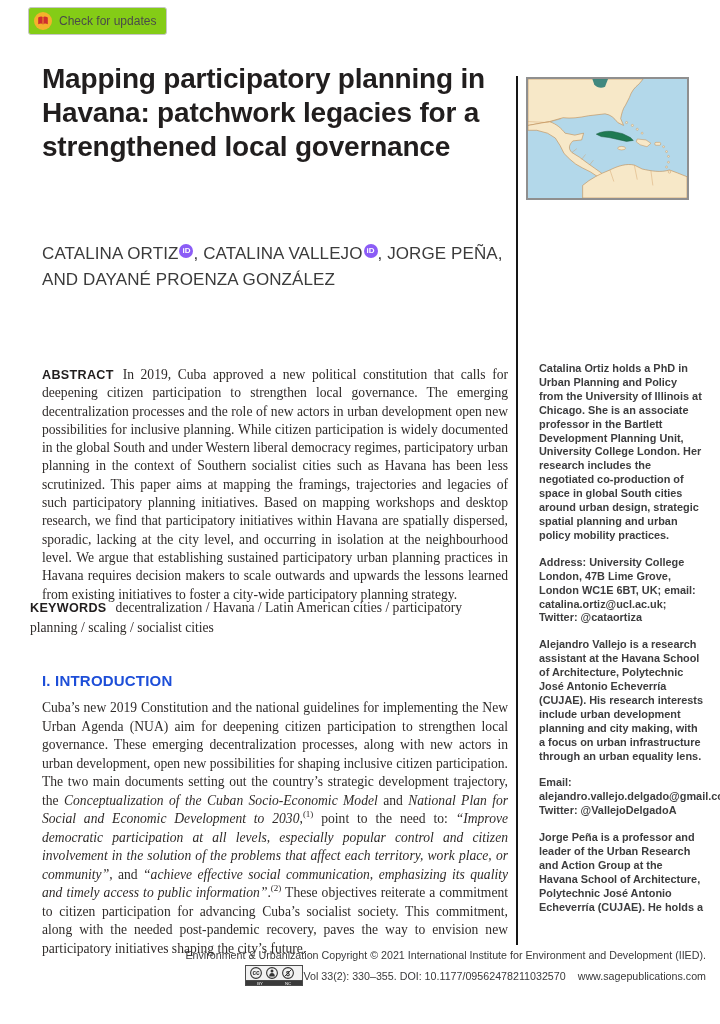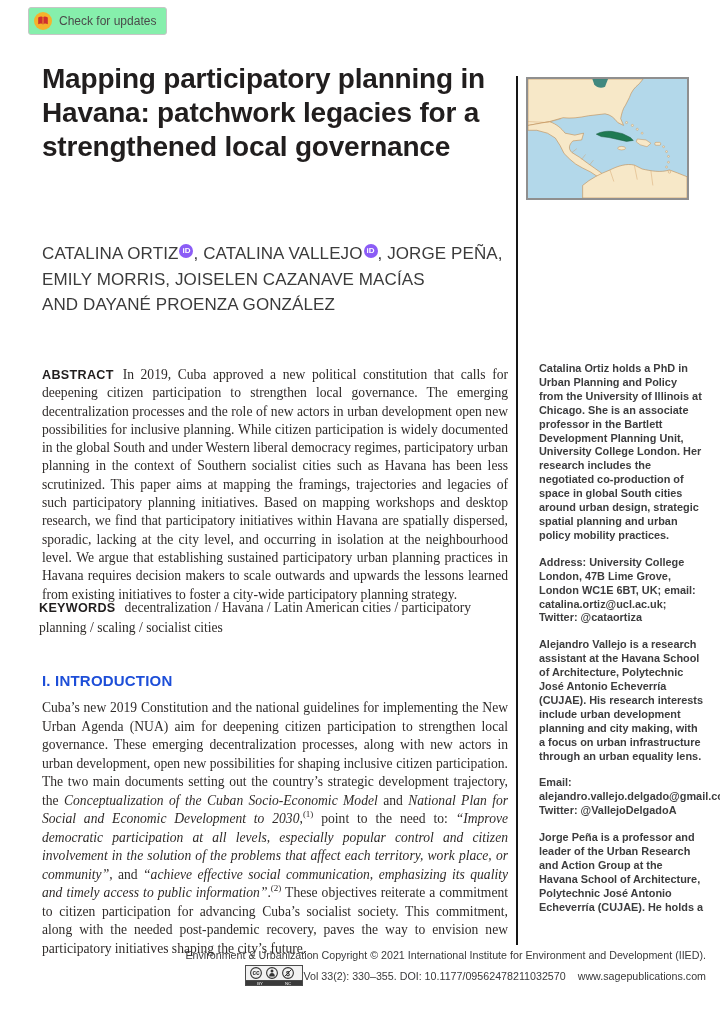--- a/index.html
+++ b/index.html
@@ -5,21 +5,21 @@
   html,body { margin:0; padding:0; background:#ffffff; }
   #page {
     position:relative; width:720px; height:1024px; background:#ffffff;
     font-family:"Liberation Sans", sans-serif; color:#2f2b29; overflow:hidden;
   }
 
   
   .check-badge {
     position:absolute; left:28px; top:7px; height:26px;
     display:inline-flex; align-items:center; gap:6px;
-    background:#86efac; border:1px solid #c6c6c6; border-radius:3px;
+    background:#84cc16; border:1px solid #c6c6c6; border-radius:3px;
     padding:0 10px 0 4px; font-size:12px; color:#4a4a4a; cursor:pointer;
   }
 
   
   .title {
     position:absolute; left:42px; top:62px; width:486px;
     font-size:28px; font-weight:700; line-height:34px; color:#211e1e;
     letter-spacing:-0.2px;
   }
 
@@ -45,21 +45,21 @@
     margin:16px 0 0 1px; cursor:pointer;
   }
 
   
   .serifblock { font-family:"Liberation Serif", serif; text-align:justify; color:#2f2b29; }
   .abstract { position:absolute; left:42px; top:366px; width:466px; font-size:13.6px; line-height:18.3px; }
   .lead-label {
     font-family:"Liberation Sans", sans-serif; font-weight:700; font-size:12.6px;
     letter-spacing:0.3px; color:#211e1e; margin-right:9px;
   }
-  .keywords { position:absolute; left:39px; top:598px; width:466px; font-size:13.6px; line-height:19px; text-align:left; }
+  .keywords { position:absolute; left:30px; top:598px; width:466px; font-size:13.6px; line-height:19px; text-align:left; }
 
   .intro-heading { position:absolute; left:42px; top:672px; font-size:15px; font-weight:700; color:#1d4ed8; letter-spacing:0.2px; }
   .intro-text { position:absolute; left:42px; top:699px; width:466px; font-size:13.6px; line-height:18.5px; }
   .it { font-style:italic; }
   .intro-text sup { font-size:9px; line-height:0; vertical-align:super; }
 
   
   .sidebar { position:absolute; left:530px; top:362px; width:174px; }
   .sidebar p {
     margin:0 0 13px 9px; font-weight:700; font-size:10.9px; line-height:13.9px;
@@ -138,21 +138,20 @@
       </g>
     </svg>
   </div>
 
   <div class="vrule"></div>
 
   <div class="authors">
     <div>
       <span>CATALINA ORTIZ</span><span class="orcid">iD</span><span>, CATALINA VALLEJO</span><span class="orcid">iD</span><span>, JORGE PEÑA,</span>
     </div>
-    <div>EMILY MORRIS, JOISELEN CAZANAVE MACÍAS</div>
     <div>AND DAYANÉ PROENZA GONZÁLEZ</div>
   </div>
 
   <div class="abstract serifblock">
     <span class="lead-label">ABSTRACT</span><span>In 2019, Cuba approved a new political constitution that calls for deepening citizen participation to strengthen local governance. The emerging decentralization processes and the role of new actors in urban development open new possibilities for inclusive planning. While citizen participation is widely documented in the global South and under Western liberal democracy regimes, participatory urban planning in the context of Southern socialist cities such as Havana has been less scrutinized. This paper aims at mapping the framings, trajectories and legacies of such participatory planning initiatives. Based on mapping workshops and desktop research, we find that participatory initiatives within Havana are spatially dispersed, sporadic, lacking at the city level, and occurring in isolation at the neighbourhood level. We argue that establishing sustained participatory urban planning practices in Havana requires decision makers to scale outwards and upwards the lessons learned from existing initiatives to foster a city-wide participatory planning strategy.</span>
   </div>
 
   <div class="keywords serifblock">
     <span class="lead-label">KEYWORDS</span><span>decentralization / Havana / Latin American cities / participatory planning / scaling / socialist cities</span>
   </div>

